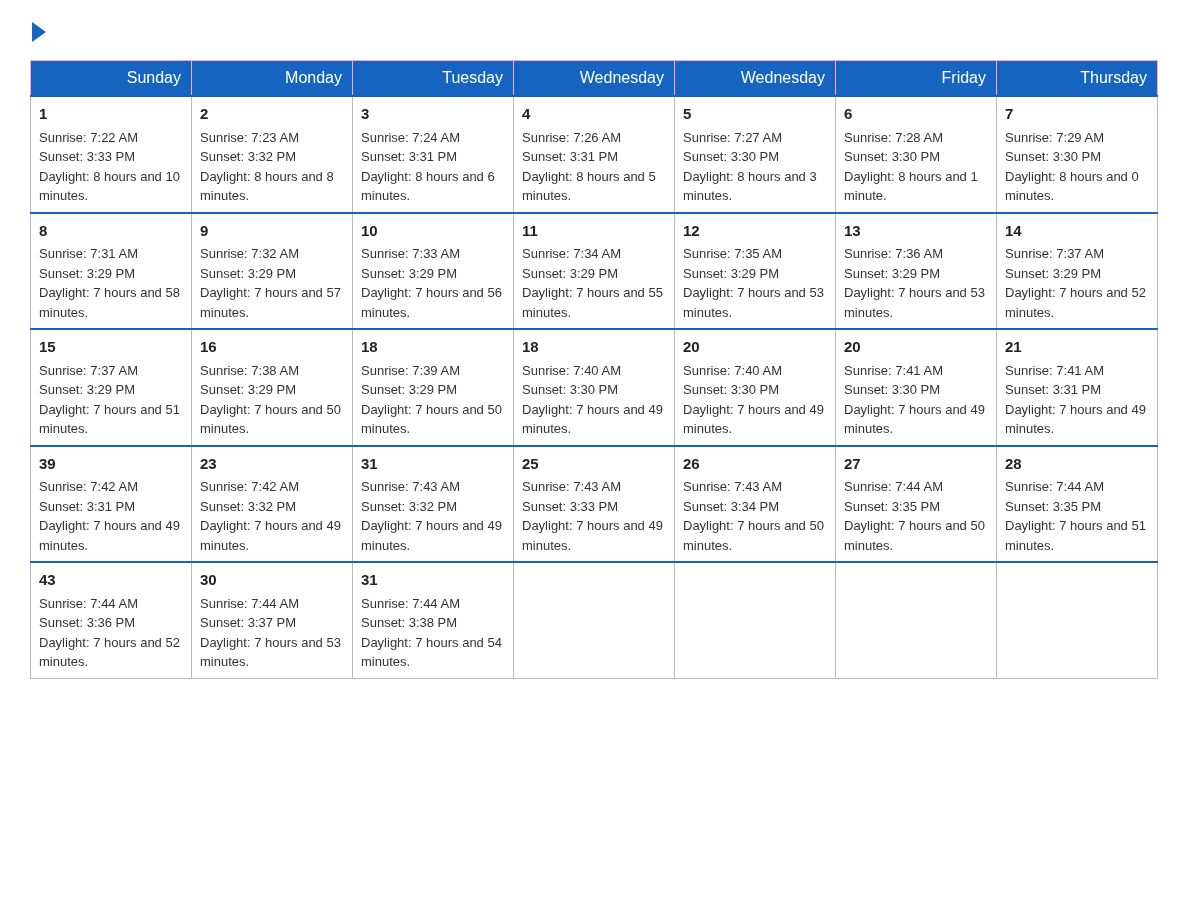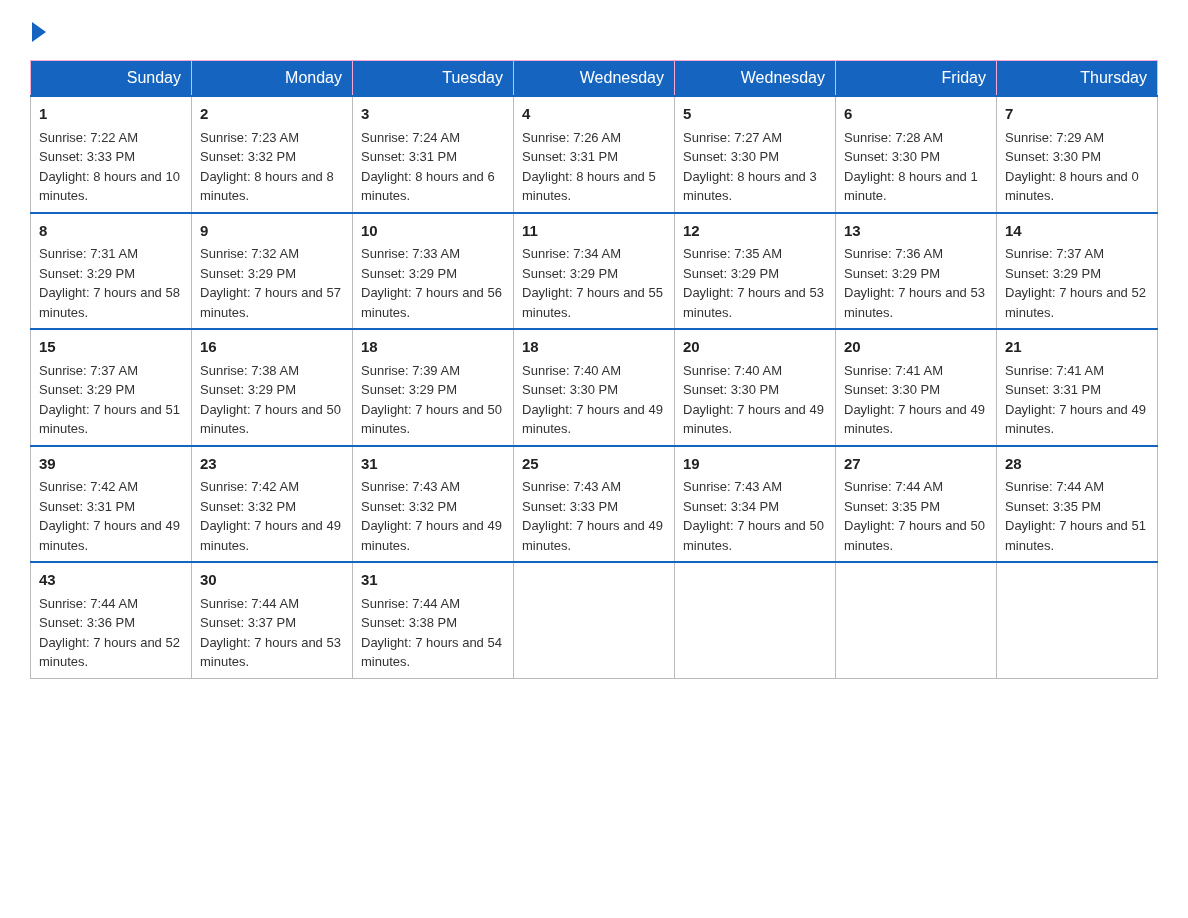--- a/index.html
+++ b/index.html
@@ -158,21 +158,21 @@
         <td><span class="day-num">18</span>Sunrise: 7:40 AM<br>Sunset: 3:30 PM<br>Daylight: 7 hours and 49 minutes.</td>
         <td><span class="day-num">20</span>Sunrise: 7:40 AM<br>Sunset: 3:30 PM<br>Daylight: 7 hours and 49 minutes.</td>
         <td><span class="day-num">20</span>Sunrise: 7:41 AM<br>Sunset: 3:30 PM<br>Daylight: 7 hours and 49 minutes.</td>
         <td><span class="day-num">21</span>Sunrise: 7:41 AM<br>Sunset: 3:31 PM<br>Daylight: 7 hours and 49 minutes.</td>
       </tr>
       <tr>
         <td><span class="day-num">39</span>Sunrise: 7:42 AM<br>Sunset: 3:31 PM<br>Daylight: 7 hours and 49 minutes.</td>
         <td><span class="day-num">23</span>Sunrise: 7:42 AM<br>Sunset: 3:32 PM<br>Daylight: 7 hours and 49 minutes.</td>
         <td><span class="day-num">31</span>Sunrise: 7:43 AM<br>Sunset: 3:32 PM<br>Daylight: 7 hours and 49 minutes.</td>
         <td><span class="day-num">25</span>Sunrise: 7:43 AM<br>Sunset: 3:33 PM<br>Daylight: 7 hours and 49 minutes.</td>
-        <td><span class="day-num">19</span>Sunrise: 7:43 AM<br>Sunset: 3:34 PM<br>Daylight: 7 hours and 50 minutes.</td>
+        <td><span class="day-num">26</span>Sunrise: 7:43 AM<br>Sunset: 3:34 PM<br>Daylight: 7 hours and 50 minutes.</td>
         <td><span class="day-num">27</span>Sunrise: 7:44 AM<br>Sunset: 3:35 PM<br>Daylight: 7 hours and 50 minutes.</td>
         <td><span class="day-num">28</span>Sunrise: 7:44 AM<br>Sunset: 3:35 PM<br>Daylight: 7 hours and 51 minutes.</td>
       </tr>
       <tr>
         <td><span class="day-num">43</span>Sunrise: 7:44 AM<br>Sunset: 3:36 PM<br>Daylight: 7 hours and 52 minutes.</td>
         <td><span class="day-num">30</span>Sunrise: 7:44 AM<br>Sunset: 3:37 PM<br>Daylight: 7 hours and 53 minutes.</td>
         <td><span class="day-num">31</span>Sunrise: 7:44 AM<br>Sunset: 3:38 PM<br>Daylight: 7 hours and 54 minutes.</td>
         <td></td>
         <td></td>
         <td></td>

